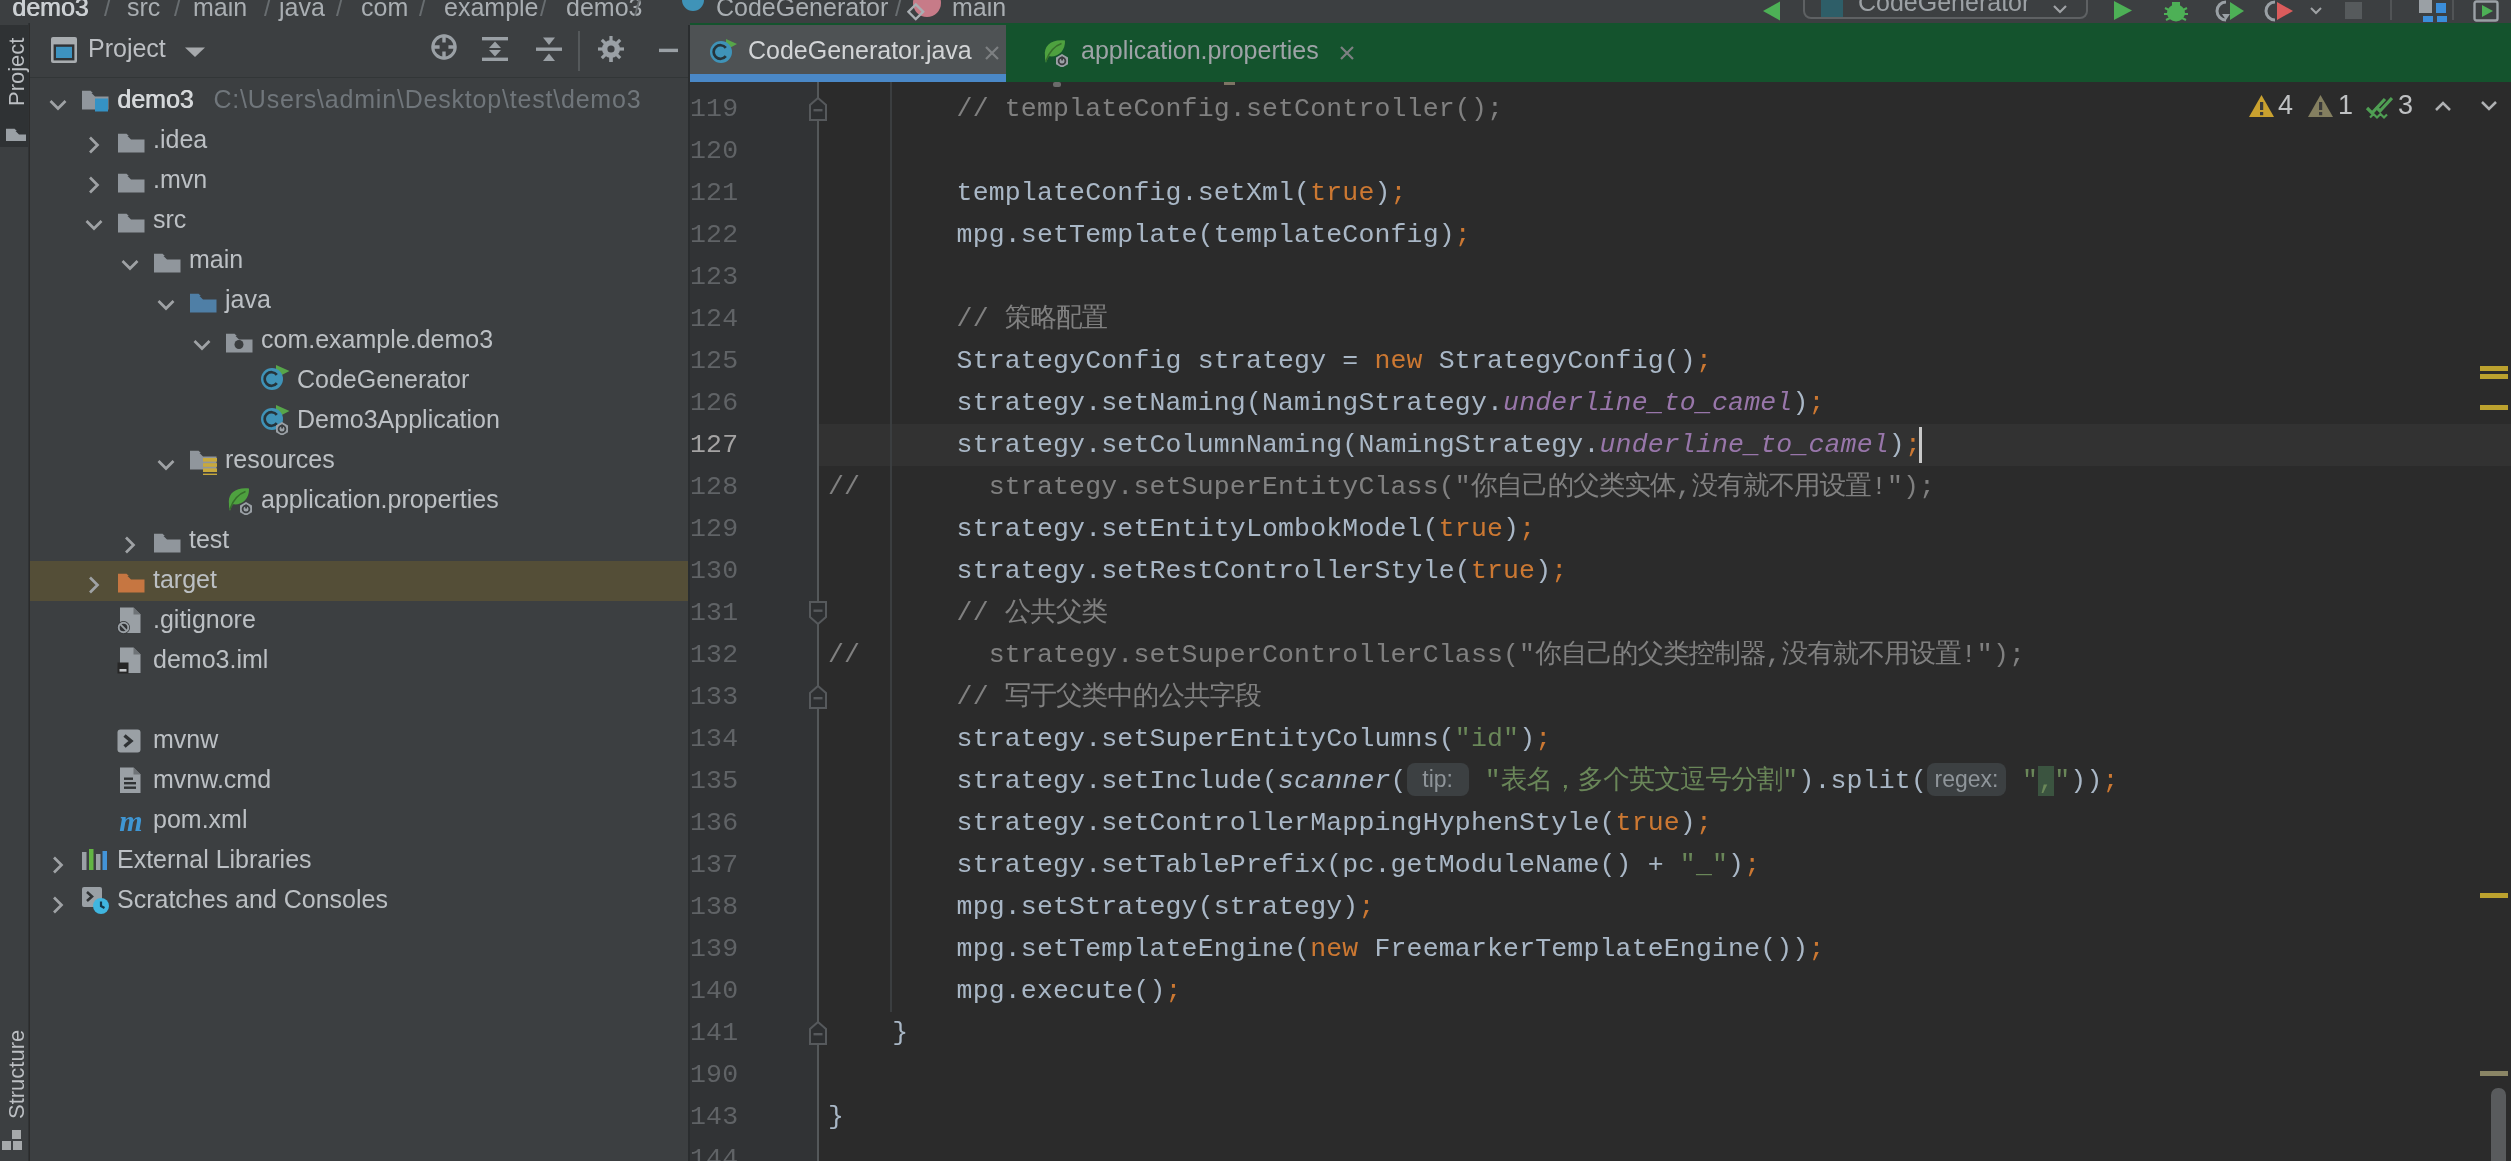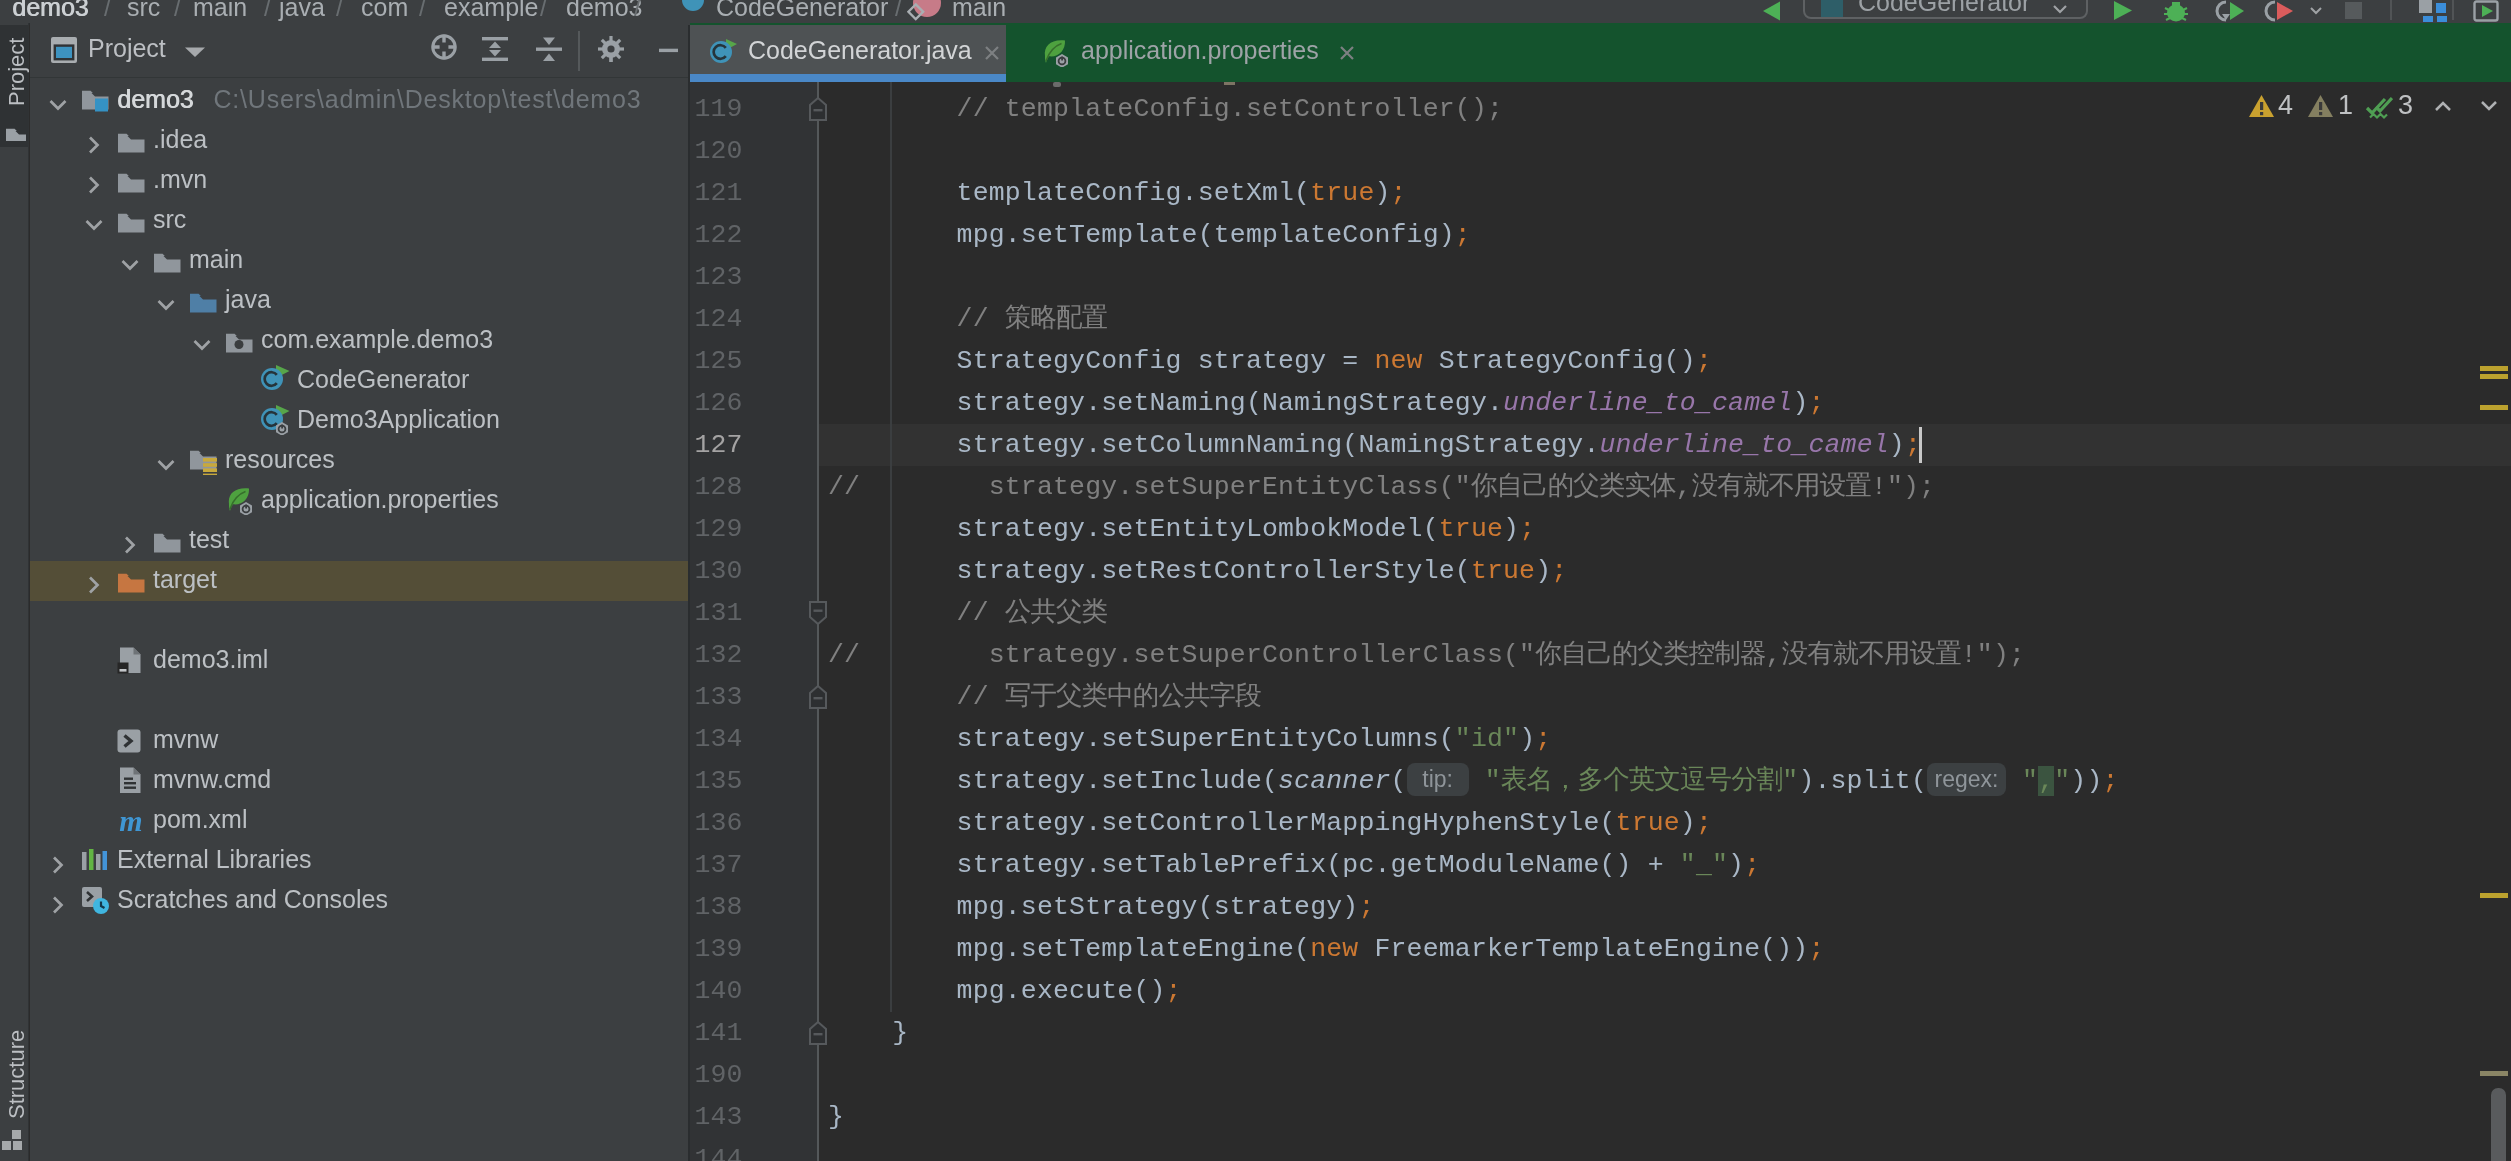--- a/index.html
+++ b/index.html
@@ -26,21 +26,21 @@
 #tab1{position:absolute;left:0;top:2px;width:316px;height:57px;background:#4e5254}
 #tab1 .ul{position:absolute;left:0;bottom:0;width:316px;height:8px;background:#4a88c7}
 #tab1 .t{position:absolute;left:58px;top:11px;font-size:25px;color:#d2d4d6}
 #tab2{position:absolute;left:317px;top:2px;width:366px;height:57px}
 #tab2 .t{position:absolute;left:74px;top:11px;font-size:25px;color:#9ea3a7}
 .tabx{position:absolute;top:18px;width:20px;height:20px}
 
 #ed{left:690px;top:82px;width:1821px;height:1079px;background:#2b2b2b;overflow:hidden}
 #gutter{position:absolute;left:0;top:0;width:127px;height:1079px;background:#313335}
 #foldline{position:absolute;left:127px;top:0;width:2px;height:1079px;background:#54585a}
-.lnum{position:absolute;left:0;width:57px;text-align:center;font-family:"Liberation Mono",monospace;font-size:26.5px;letter-spacing:.17px;color:#606366;line-height:42px;height:42px}
+.lnum{position:absolute;left:0;width:57px;text-align:left;font-family:"Liberation Mono",monospace;font-size:26.5px;letter-spacing:.17px;color:#606366;line-height:42px;height:42px}
 .cl{position:absolute;left:0;width:1821px;height:42px;line-height:42px;font-family:"Liberation Mono",monospace;font-size:26.5px;letter-spacing:.17px;color:#a9b7c6;white-space:pre}
 .cm{color:#808080}
 .kw{color:#cc7832}
 .st{color:#6a8759}
 .fi{color:#9876aa;font-style:italic}
 .it{font-style:italic}
 .zh{display:inline-block;width:25.6px;overflow:hidden;vertical-align:top;letter-spacing:0}
 .badge{display:inline-block;background:#3c4042;border-radius:8px;height:33px;line-height:33px;vertical-align:middle;margin-top:-4px;font-family:"Liberation Sans",sans-serif;font-size:23px;letter-spacing:0;color:#8f959a;text-align:center}
 #caretrow{position:absolute;left:129px;top:342px;width:1692px;height:42px;background:#323232}
 #caret{position:absolute;width:2.5px;height:36px;background:#c8c8c8}
@@ -350,20 +350,32 @@
           <path d="M7 3.5 l7.5 7.5 l-7.5 7.5" stroke="#9fa2a5" stroke-width="2.7" fill="none"></path>
         </svg>
       </span>
       <span class="ic" style="left:86px;">
         <svg class="abs" style="" width="30" height="26" viewBox="0 0 30 26">
           <path d="M2 8 h9.5 l3.5 3.5 H28.5 V24.5 H2 Z" fill="#c67641"></path>
           <path d="M2 8 V5.8 h8.6 l2.2 2.2" fill="#c67641"></path>
         </svg>
       </span>
       <span class="lbl" style="left:123px">target</span>
+    </div>
+<div class="trow" style="top:578px;">
+      <span class="ic" style="left:86px;top:5px">
+        <svg class="abs" style="" width="28" height="28" viewBox="0 0 28 28">
+          <path d="M4 1.5 h13.5 l7 7 v18.5 H4 Z" fill="#9aa0a5"></path>
+          <path d="M17.5 1.5 l7 7 h-7 Z" fill="#6e7377"></path>
+          <circle cx="7.5" cy="21.5" r="6.5" fill="#313335"></circle>
+          <circle cx="7.5" cy="21.5" r="4.8" fill="none" stroke="#9aa0a5" stroke-width="1.9"></circle>
+          <path d="M4.2 18.2 l6.6 6.6" stroke="#9aa0a5" stroke-width="1.9"></path>
+        </svg>
+      </span>
+      <span class="lbl" style="left:123px">.gitignore</span>
     </div>
 <div class="trow" style="top:618px;">
       <span class="ic" style="left:86px;top:5px">
         <svg class="abs" style="" width="28" height="28" viewBox="0 0 28 28">
           <path d="M4 1.5 h13.5 l7 7 v18.5 H4 Z" fill="#9aa0a5"></path>
           <path d="M17.5 1.5 l7 7 h-7 Z" fill="#6e7377"></path>
           <rect x="1.5" y="16.5" width="11" height="11" fill="#262626"></rect>
           <rect x="3.5" y="23" width="7" height="2.6" fill="#c3c6c9"></rect>
         </svg>
       </span>

